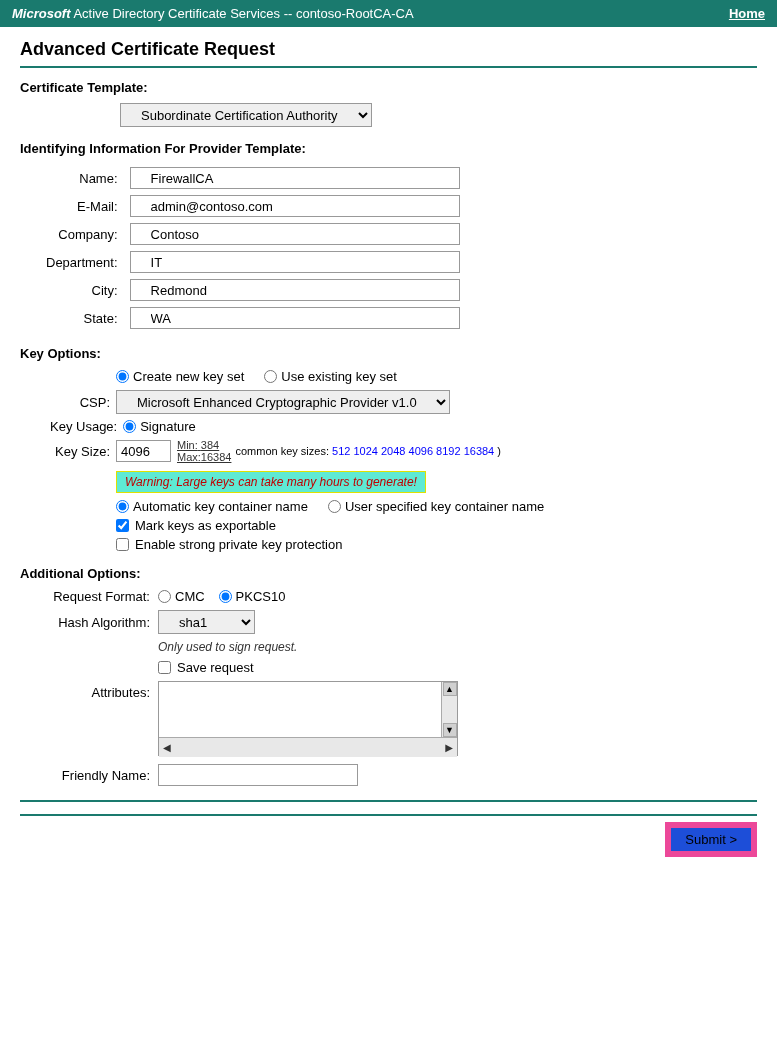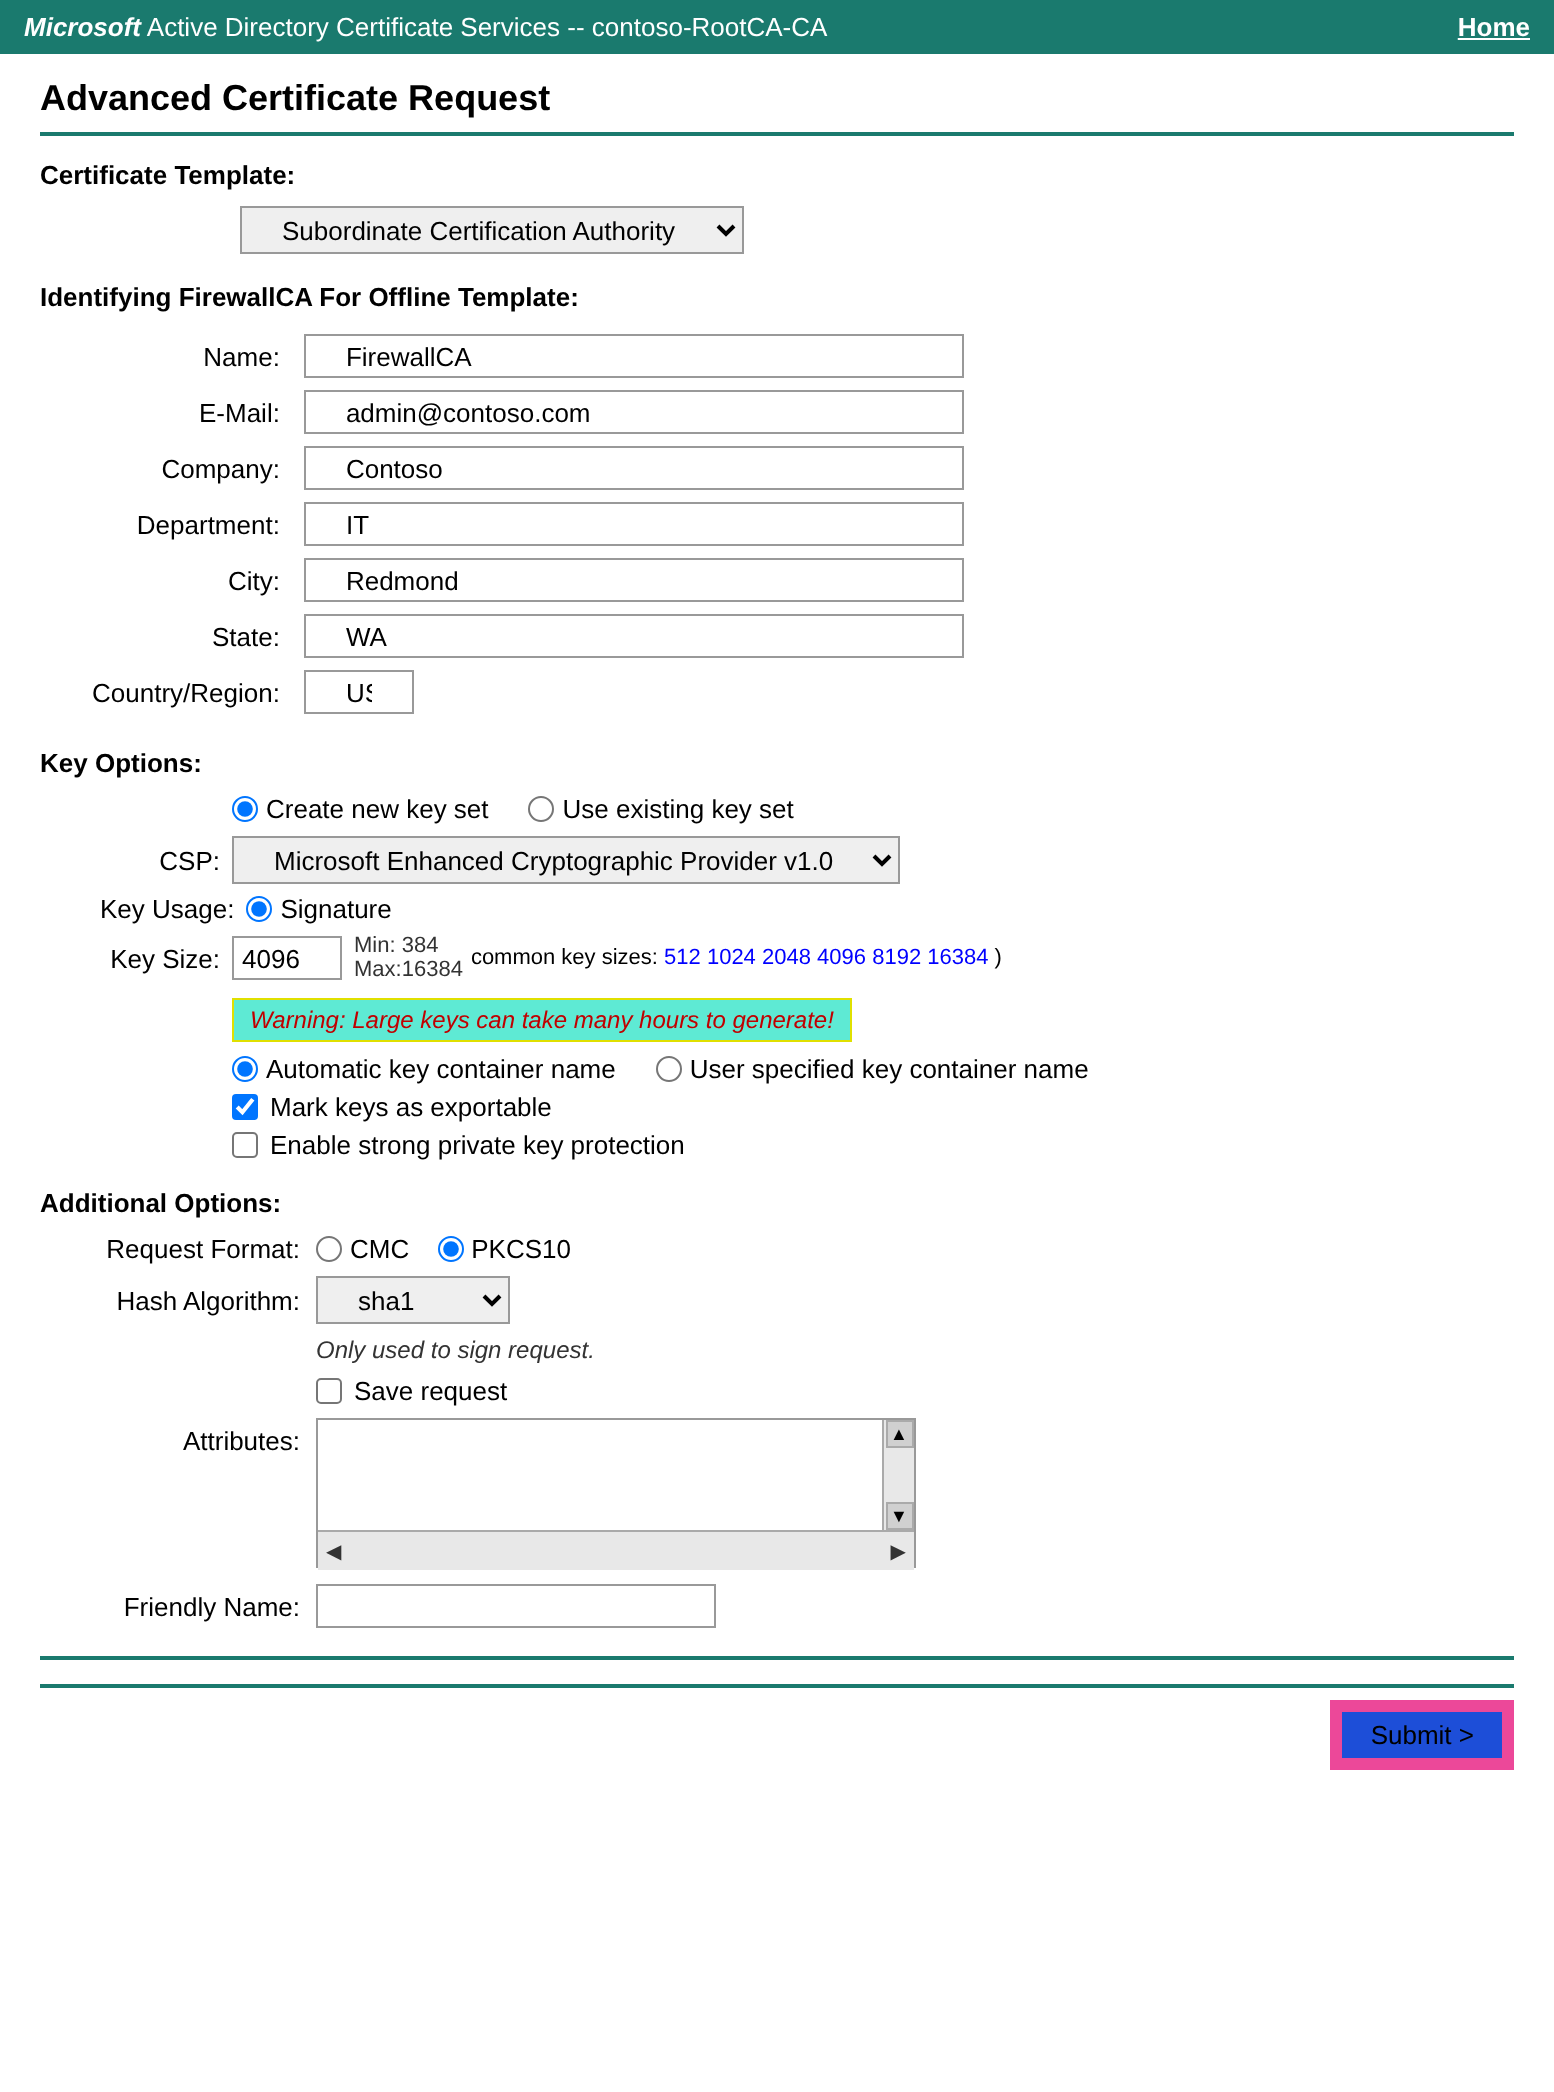--- a/index.html
+++ b/index.html
@@ -139,20 +139,21 @@
       border: 1px solid #999;
       width: 55px;
       padding: 2px 4px;
       font-size: 13px;
       height: 22px;
     }
     .key-size-minmax {
       font-size: 11px;
       color: #333;
       margin-left: 6px;
+      text-decoration: underline;
     }
     .key-size-links {
       font-size: 11px;
       margin-left: 4px;
     }
     .key-size-links a {
       color: #00f;
       text-decoration: none;
     }
     .warning-box {
@@ -345,21 +346,21 @@
   <div class="section">
     <div class="section-label">Certificate Template:</div>
     <div class="cert-template-row">
       <select>
         <option>Subordinate Certification Authority</option>
       </select>
     </div>
   </div>
 
   <div class="section">
-    <div class="section-label">Identifying FirewallCA For Offline Template:</div>
+    <div class="section-label">Identifying Information For Provider Template:</div>
     <table class="form-table">
       <tbody>
           <tr>
         <td class="label">Name:</td>
         <td class="field">
           <input type="text" style="width: 330px;" value="FirewallCA">
         </td>
       </tr>
       <tr>
         <td class="label">E-Mail:</td>
@@ -384,26 +385,20 @@
         <td class="field">
           <input type="text" style="width: 330px;" value="Redmond">
         </td>
       </tr>
       <tr>
         <td class="label">State:</td>
         <td class="field">
           <input type="text" style="width: 330px;" value="WA">
         </td>
       </tr>
-      <tr>
-        <td class="label">Country/Region:</td>
-        <td class="field">
-          <input type="text" style="width: 55px;" value="US">
-        </td>
-      </tr>
     </tbody>
       </table>
   </div>
 
   <div class="section">
     <div class="section-label">Key Options:</div>
     <div class="key-options-inner">
 
       <div class="radio-row" style="margin-left:76px; margin-bottom:6px;">
         <label>

